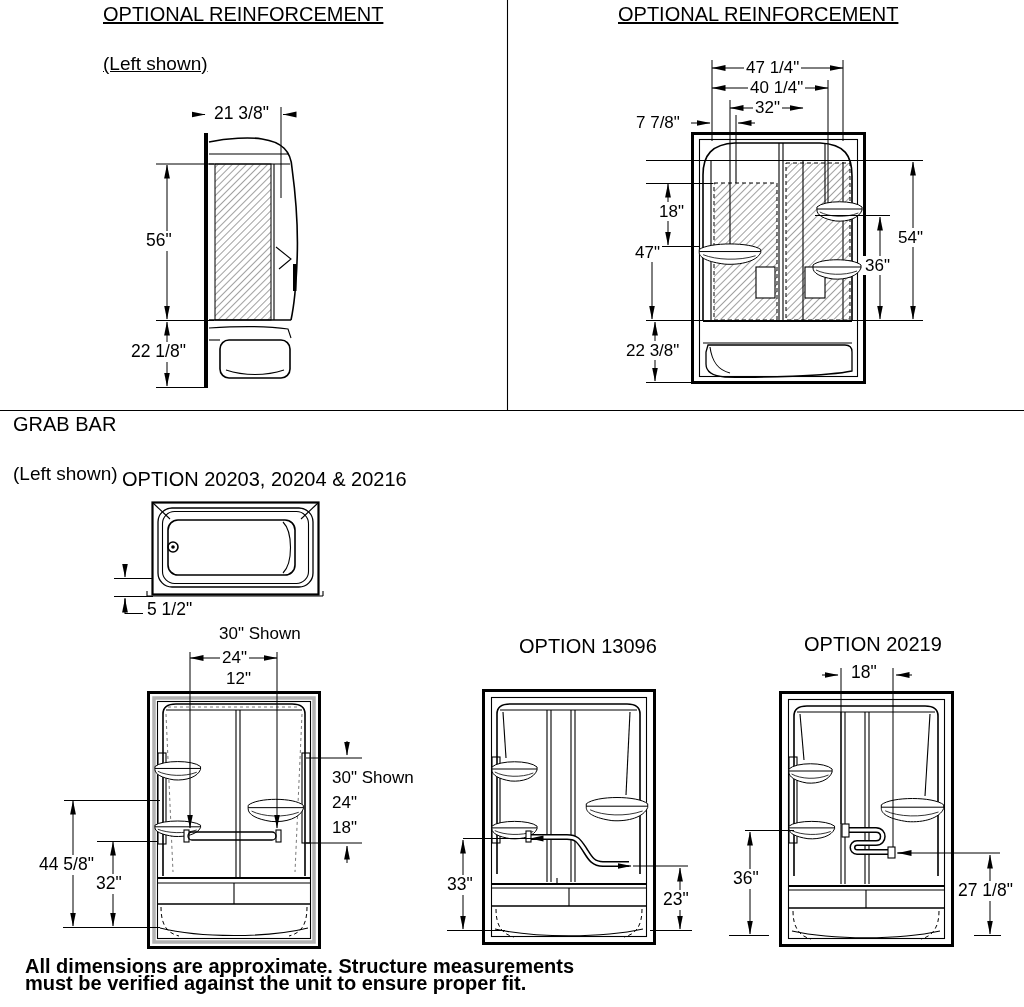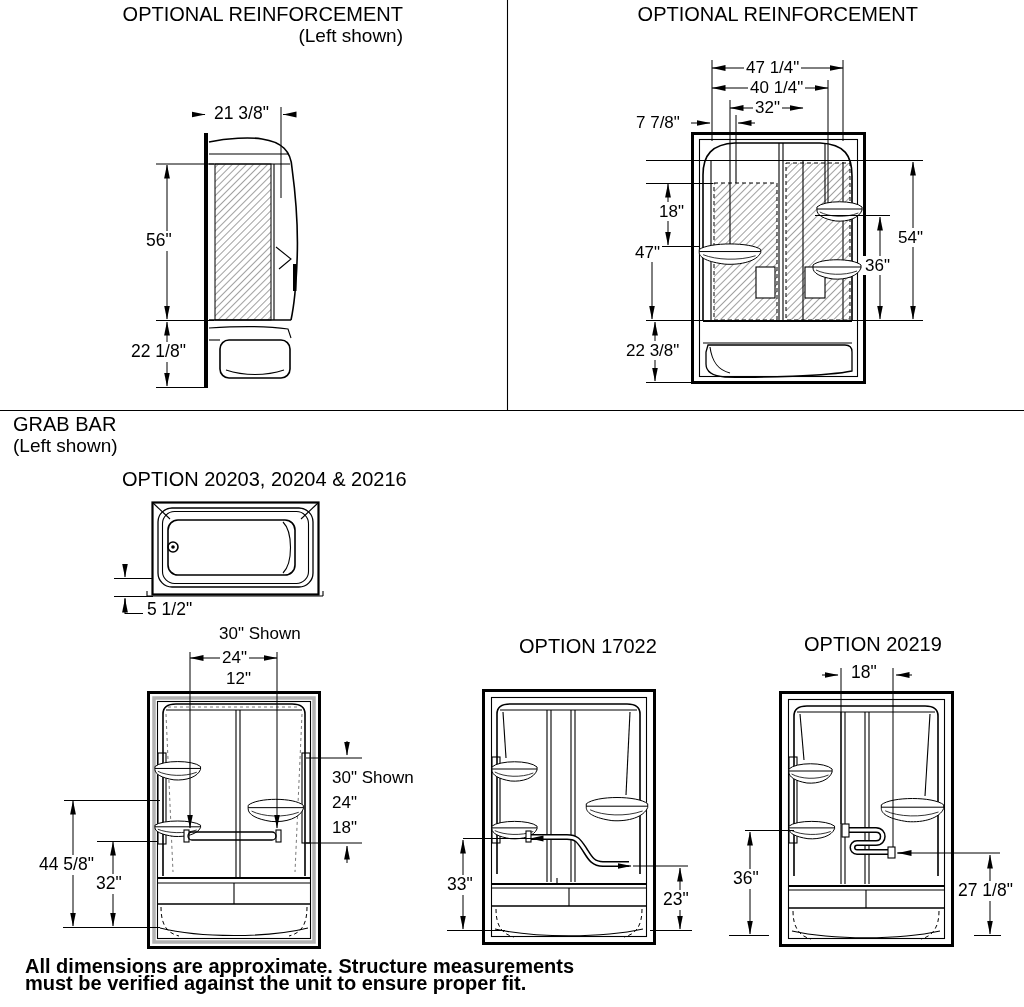--- a/index.html
+++ b/index.html
@@ -1,25 +1,25 @@
 <!DOCTYPE html>
 <html><head>
 <meta charset="utf-8">
 <style>
   html,body{margin:0;padding:0;background:#fff;}
   .canvas{position:relative;width:1024px;height:1007px;background:#fff;overflow:hidden;
           font-family:"Liberation Sans",sans-serif;}
   .canvas svg{position:absolute;left:0;top:0;}
   .lbl{position:absolute;color:#000;white-space:nowrap;line-height:1.12;}
   .t20{font-size:20px;}
-  .t19{font-size:19px;}
+  .t19{font-size:19px;margin-top:28px;}
   .t15{font-size:20px;}
   .t17{font-size:17px;}
   .t18{font-size:17.5px;}
-  .ctr{text-align:right;}
+  .ctr{text-align:left;text-decoration:underline;}
   .bg{background:#fff;padding:0 2px;}
   .bold{font-weight:bold;}
   
   .ln{stroke:#000;stroke-width:1.1;fill:none;}
   .ln12{stroke:#000;stroke-width:1.3;fill:none;}
   .ln15{stroke:#000;stroke-width:1.6;fill:none;}
   .ln2{stroke:#000;stroke-width:2.2;fill:none;}
   .ln3{stroke:#000;stroke-width:3;fill:none;}
   .dim{stroke:#000;stroke-width:1;fill:none;}
   .dashf{stroke:#555;stroke-width:.8;fill:none;stroke-dasharray:3 3;}
@@ -300,21 +300,21 @@
 <div class="lbl t17 bg" style="left:220px;top:648px">24"</div>
 <div class="lbl t17" style="left:226px;top:669px">12"</div>
 
 <div class="lbl t17" style="left:332px;top:768px">30" Shown</div>
 <div class="lbl t17" style="left:332px;top:793px">24"</div>
 <div class="lbl t17" style="left:332px;top:818px">18"</div>
 
 <div class="lbl t18 bg" style="left:37px;top:855px">44 5/8"</div>
 <div class="lbl t18 bg" style="left:94px;top:874px">32"</div>
 
-<div class="lbl t15" style="left:519px;top:635px">OPTION 17022</div>
+<div class="lbl t15" style="left:519px;top:635px">OPTION 13096</div>
 <div class="lbl t18 bg" style="left:445px;top:875px">33"</div>
 <div class="lbl t18 bg" style="left:661px;top:890px">23"</div>
 
 <div class="lbl t15" style="left:804px;top:633px">OPTION 20219</div>
 <div class="lbl t18" style="left:851px;top:663px">18"</div>
 <div class="lbl t18 bg" style="left:731px;top:869px">36"</div>
 <div class="lbl t18 bg" style="left:956px;top:881px">27 1/8"</div>
 
 <div class="lbl t15 bold" style="left:25px;top:972px">must be verified against the unit to ensure proper fit.</div>
 <div class="lbl t15 bold" style="left:25px;top:955px">All dimensions are approximate. Structure measurements</div>

